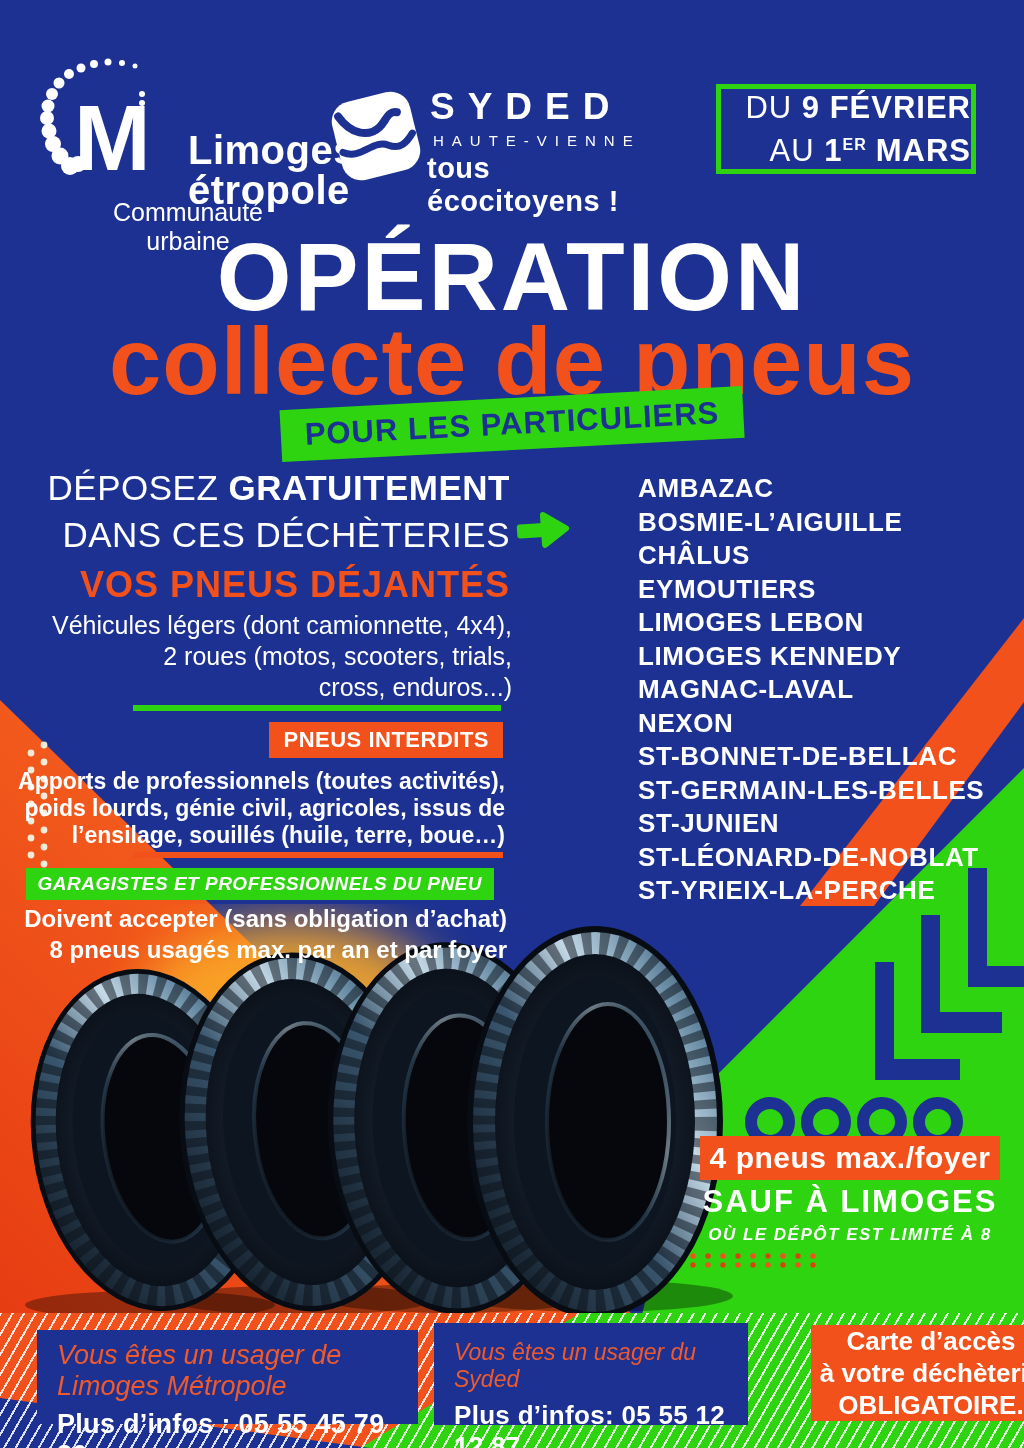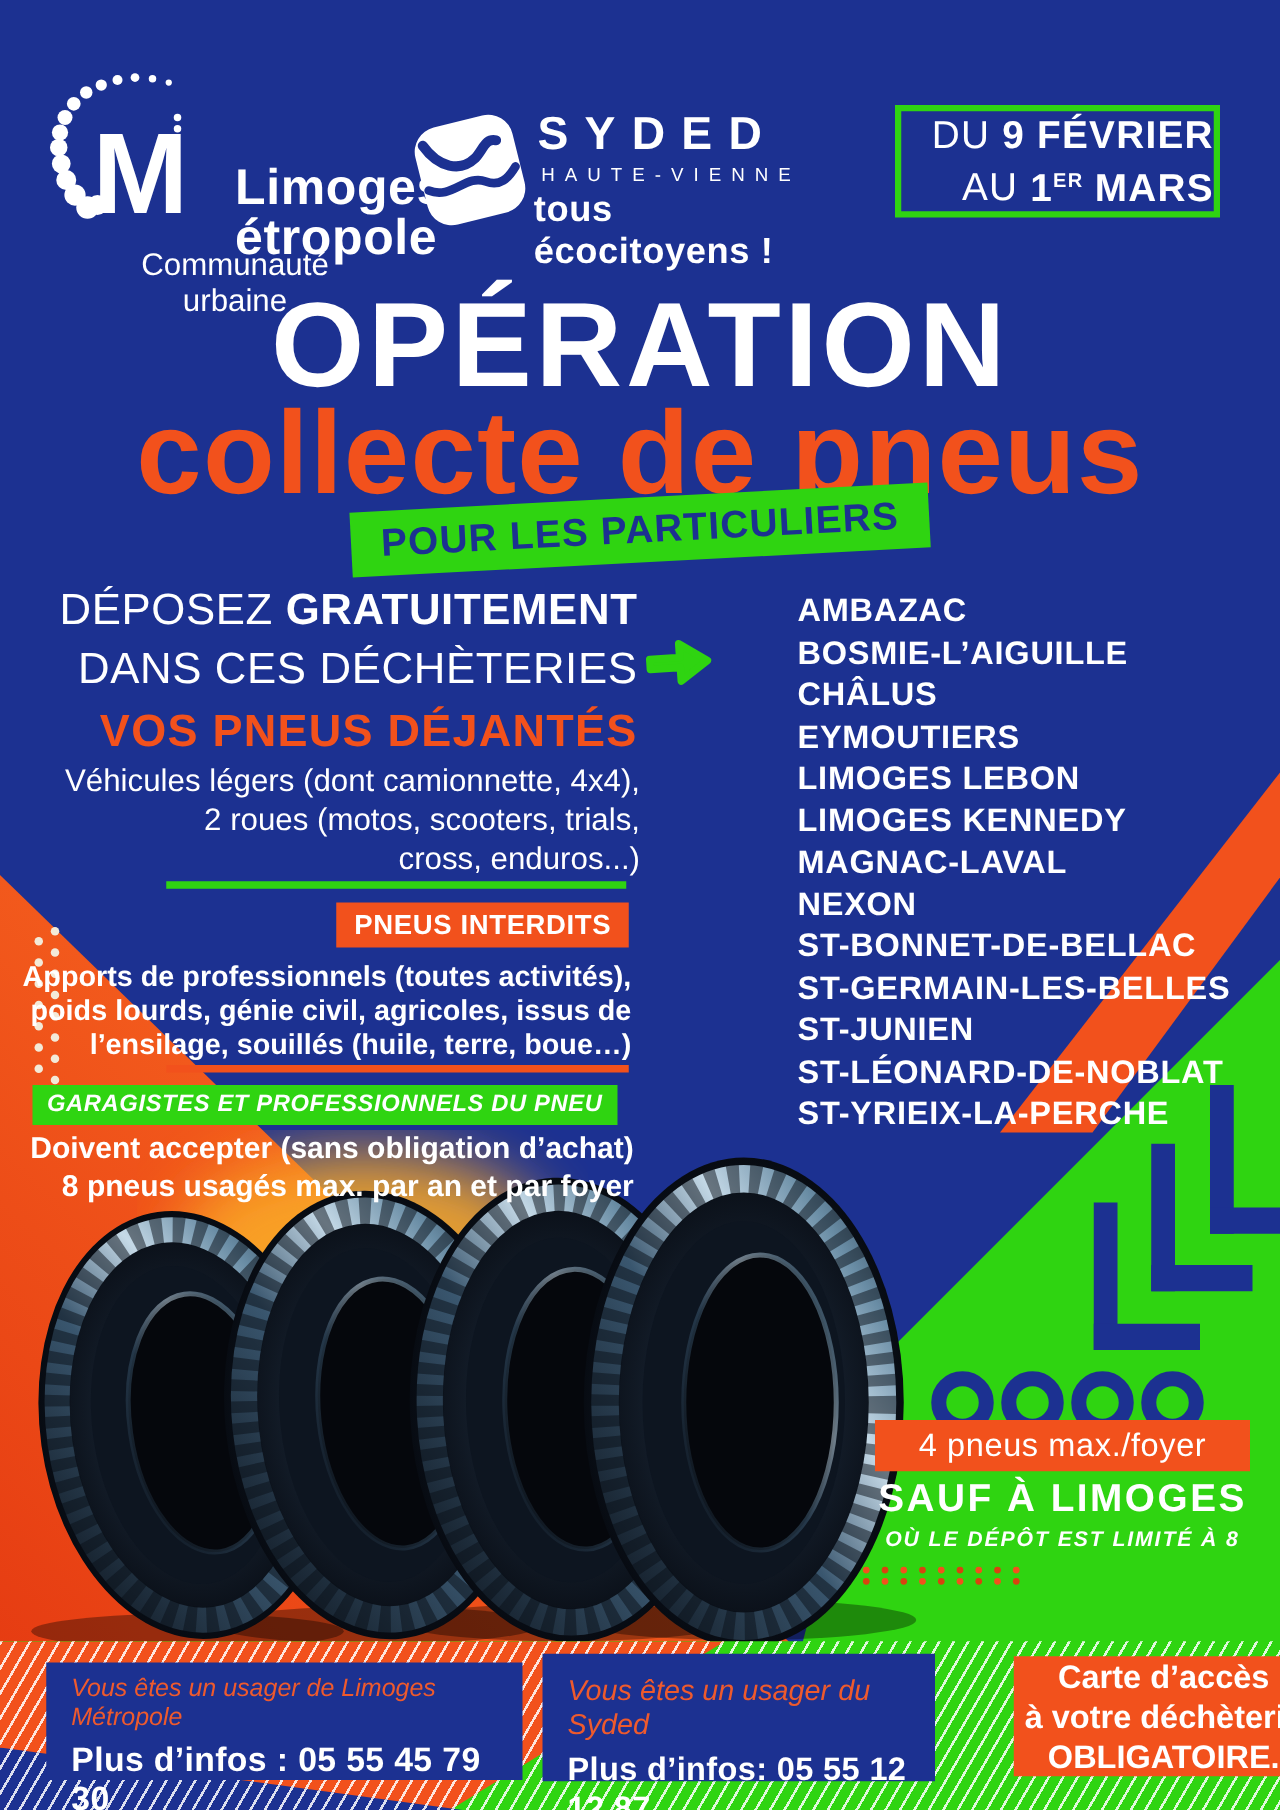--- a/index.html
+++ b/index.html
@@ -57,37 +57,37 @@
     padding:5px 12px;display:inline-block;letter-spacing:.5px;}
   .forbidden-lines{position:absolute;left:0;top:768px;width:505px;text-align:right;
     color:#fff;font-size:23px;font-weight:700;line-height:27px;z-index:5;}
   .garage-lines{position:absolute;left:0;top:903px;width:507px;text-align:right;
     color:#fff;font-size:24px;font-weight:700;line-height:31px;z-index:5;}
   
   .cities{position:absolute;left:590px;top:472px;color:#fff;font-size:26px;
     font-weight:700;line-height:33.5px;letter-spacing:.6px;z-index:5;margin-left:48px;}
   
   .limits{position:absolute;left:700px;top:1136px;width:300px;text-align:center;color:#fff;z-index:5;}
-  .limits-badge{display:block;background:#f2511c;font-size:26px;font-weight:400;
+  .limits-badge{display:block;background:#f2511c;font-size:30px;font-weight:700;
     padding:5px 4px;letter-spacing:.5px;}
   .limits-l2{font-size:31px;font-weight:700;letter-spacing:2px;margin-top:4px;}
   .limits-l3{font-size:17px;font-style:italic;font-weight:700;letter-spacing:1.5px;margin-top:5px;}
   
   .band{position:absolute;left:0;top:1313px;width:1024px;height:135px;z-index:3;
     background:repeating-linear-gradient(120deg,rgba(255,255,255,.85) 0 2px,rgba(255,255,255,0) 2px 10px),#2fd411;}
   .band-orange{position:absolute;left:0;top:0;width:1024px;height:135px;
     background:repeating-linear-gradient(120deg,rgba(255,255,255,.85) 0 2px,rgba(255,255,255,0) 2px 10px),#f2511c;
     clip-path:polygon(0 0,580px 0,360px 135px,0 135px);}
   .band-blue{position:absolute;left:0;top:0;width:1024px;height:135px;
     background:repeating-linear-gradient(120deg,rgba(255,255,255,.85) 0 2px,rgba(255,255,255,0) 2px 10px),#1c3191;
     clip-path:polygon(0 85px,370px 135px,0 135px);}
   .cbox{position:absolute;background:#1c3191;color:#fff;z-index:6;padding:12px 20px;box-sizing:border-box;}
   .cbox1{left:37px;top:1330px;width:381px;height:94px;padding-top:10px;}
   .cbox2{left:434px;top:1323px;width:314px;height:102px;padding-top:16px;}
-  .box-audience{color:#ee5a2d;font-style:italic;font-size:20px;}
+  .box-audience{color:#ee5a2d;font-style:italic;font-size:27px;}
   .cbox2 .box-audience{font-size:23px;}
   .box-info{font-size:27px;font-weight:700;margin-top:7px;letter-spacing:.3px;}
   .cbox2 .box-info{font-size:26px;}
   .cbox3{left:766px;top:1325px;width:240px;height:96px;background:#f2511c;text-align:center;
     font-weight:700;font-size:26px;line-height:32px;display:flex;flex-direction:column;
     justify-content:center;padding:0 6px;margin-left:45px;}
 </style>
 </head>
 <body>
 

